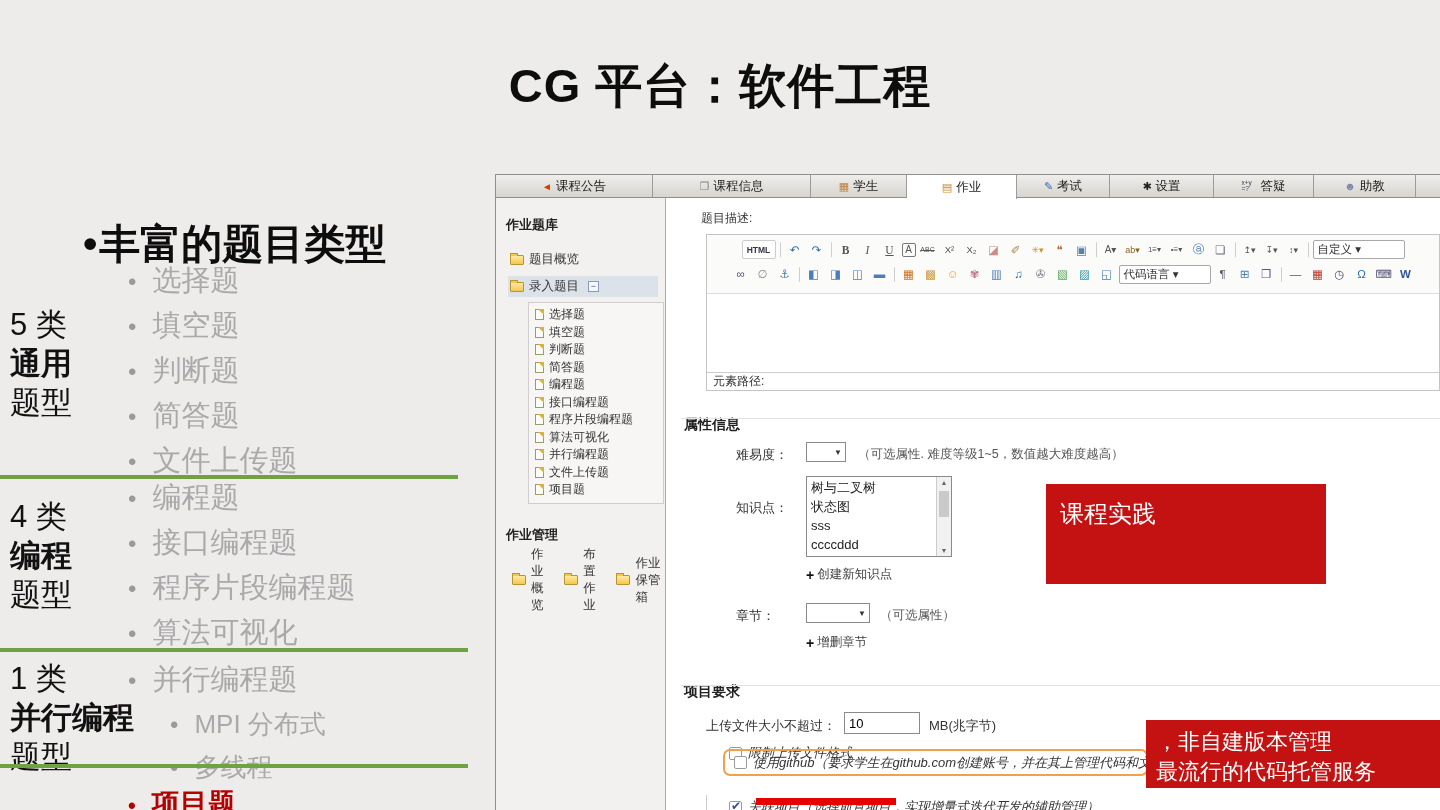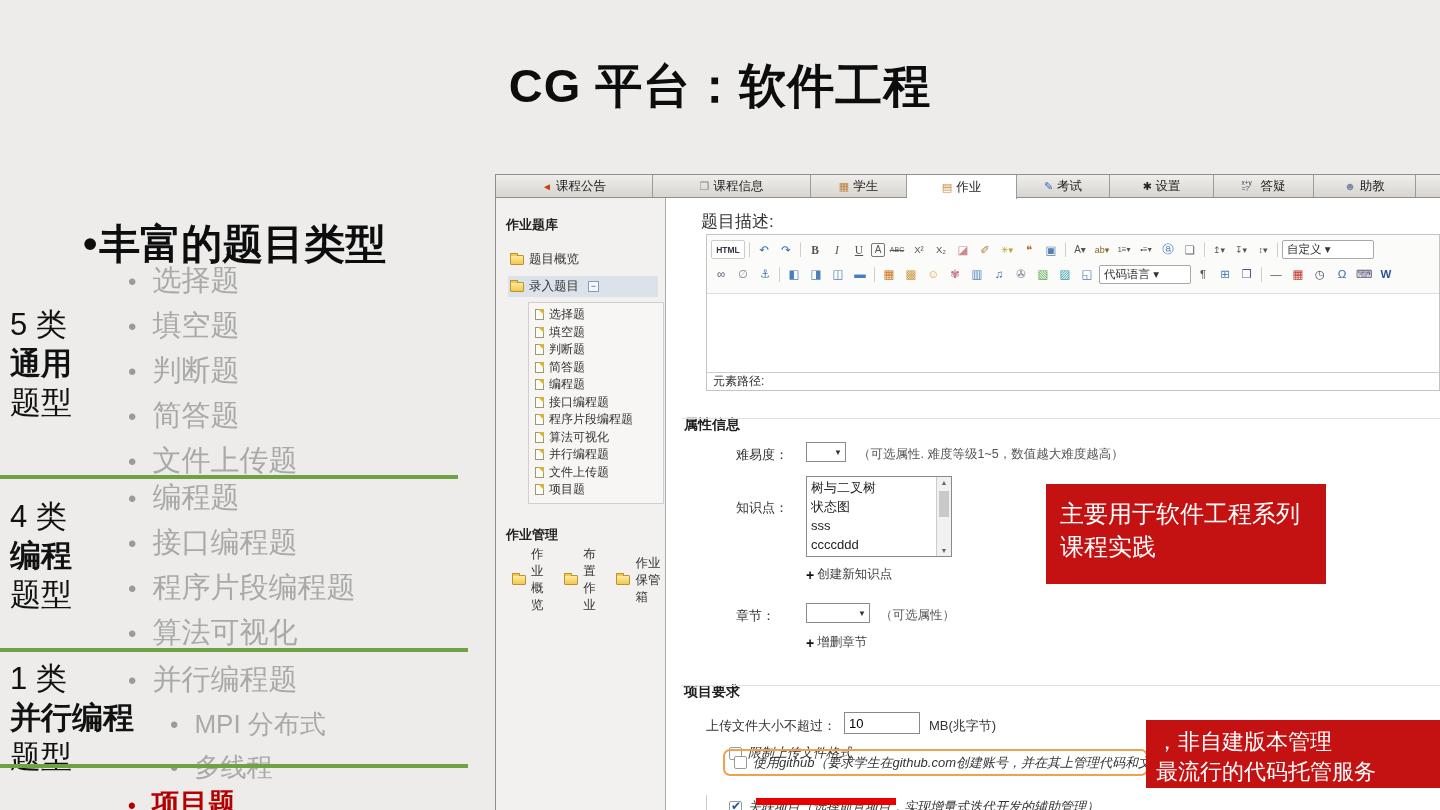--- a/index.html
+++ b/index.html
@@ -47,23 +47,23 @@
   .srow.hl { background:#dce2ea; width:150px; padding:2px 2px; }
   .folder { width:14px; height:10px; background:linear-gradient(#ffe9a0,#f3c84f); border:1px solid #b8962f; border-radius:1px; position:relative; flex:none; }
   .folder::before { content:""; position:absolute; top:-3px; left:-1px; width:6px; height:2px; background:#f3c84f; border:1px solid #b8962f; border-bottom:none; border-radius:1px 1px 0 0; }
   .minus-box { width:11px; height:11px; border:1px solid #8899bb; background:#f4f7fb; font-size:9px; line-height:8px; text-align:center; color:#556; margin-left:4px; }
   .treebox { position:absolute; left:32px; top:104px; width:136px; background:#f7f6f4; border:1px solid #cfcfcf; padding:3px 0 4px; }
   .titem { display:flex; gap:5px; align-items:center; height:17.5px; font-size:12px; color:#333; padding-left:6px; cursor:pointer; white-space:nowrap; }
   .doc { width:9px; height:11px; background:#fdfdf8; border:1px solid #9a9a72; position:relative; flex:none; }
   .doc::after { content:""; position:absolute; right:-1px; top:-1px; border:3px solid transparent; border-top-color:#d8b23c; border-right-color:#d8b23c; }
 
   
-  .desc-label { left:205px; top:16px; font-size:17px; color:#333; }
+  .desc-label { left:205px; top:16px; font-size:12px; color:#333; }
   .ed { left:210px; top:40px; width:734px; height:157px; border:1px solid #c4c4c4; background:#fff; }
-  .ed-tools { height:59px; border-bottom:1px solid #ddd; background:#fbfbf9; padding:4px 4px 8px; display:flex; flex-direction:column; gap:3px; overflow:hidden; }
+  .ed-tools { height:59px; border-bottom:1px solid #ddd; background:#fbfbf9; padding:4px 4px 8px; display:flex; flex-direction:column; gap:3px; overflow:hidden;align-items:center; }
   .trow { display:flex; align-items:center; gap:2px; height:24px; overflow:hidden; }
   .ticon { width:20px; height:19px; display:inline-flex; align-items:center; justify-content:center; font-size:11.5px; color:#555; flex:none; border-radius:2px; cursor:pointer; white-space:nowrap; }
   .trow [data-name="separator"] { width:1px; height:15px; background:#cfcfcf; margin:0 2px; cursor:default; }
   .trow [data-name="html-source-button"] { width:34px; font-size:8.5px; font-weight:700; color:#334; border:1px solid #ccc; background:#fff; }
   .trow [data-name="bold-button"] { font-weight:800; font-family:"Liberation Serif",serif; }
   .trow [data-name="italic-button"] { font-style:italic; font-family:"Liberation Serif",serif; }
   .trow [data-name="underline-button"] { text-decoration:underline; font-family:"Liberation Serif",serif; }
   .trow [data-name="font-border-button"] { border:1px solid #777; width:14px; height:14px; font-size:10px; }
   .trow [data-name="strikethrough-button"] { font-size:7px; text-decoration:line-through; }
   .trow [data-name="superscript-button"],.trow [data-name="subscript-button"] { font-size:9.5px; }
@@ -450,21 +450,20 @@
   </div>
   <div class="redbar" style="left:260px;top:623px;width:140px" data-name="red-underline-annotation"></div>
 
   <div class="subpanel-border" style="left:210px;top:620px;height:35px" data-name="subpanel-border"></div>
   <div class="abs plink" style="left:250px;top:632px" data-name="select-prerequisite-project-link">
     <span class="plus" data-name="plus-icon">+</span>
     <span>选择前置项目</span>
   </div>
 
   <div class="callout callout1" data-name="callout-course-practice">
-    <div>主要用于软件工程系列</div>
     <div>课程实践</div>
   </div>
   <div class="callout callout2" data-name="callout-github-note">
     <div>，非自建版本管理</div>
     <div>最流行的代码托管服务</div>
   </div>
 
 </div>
 
 </body></html>

